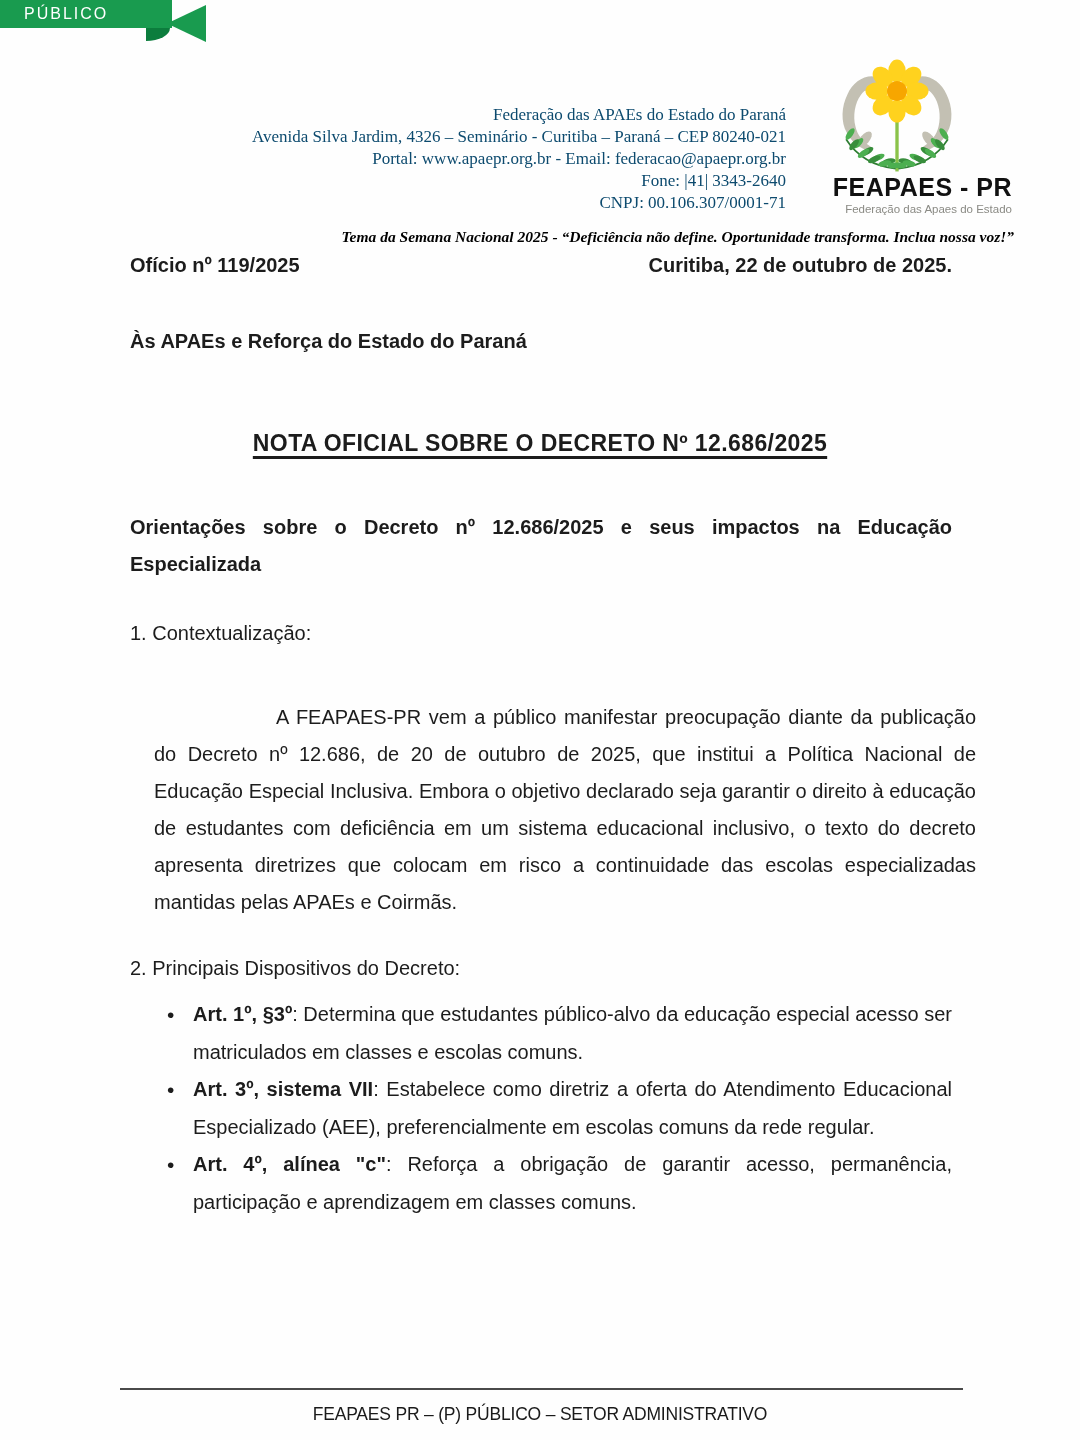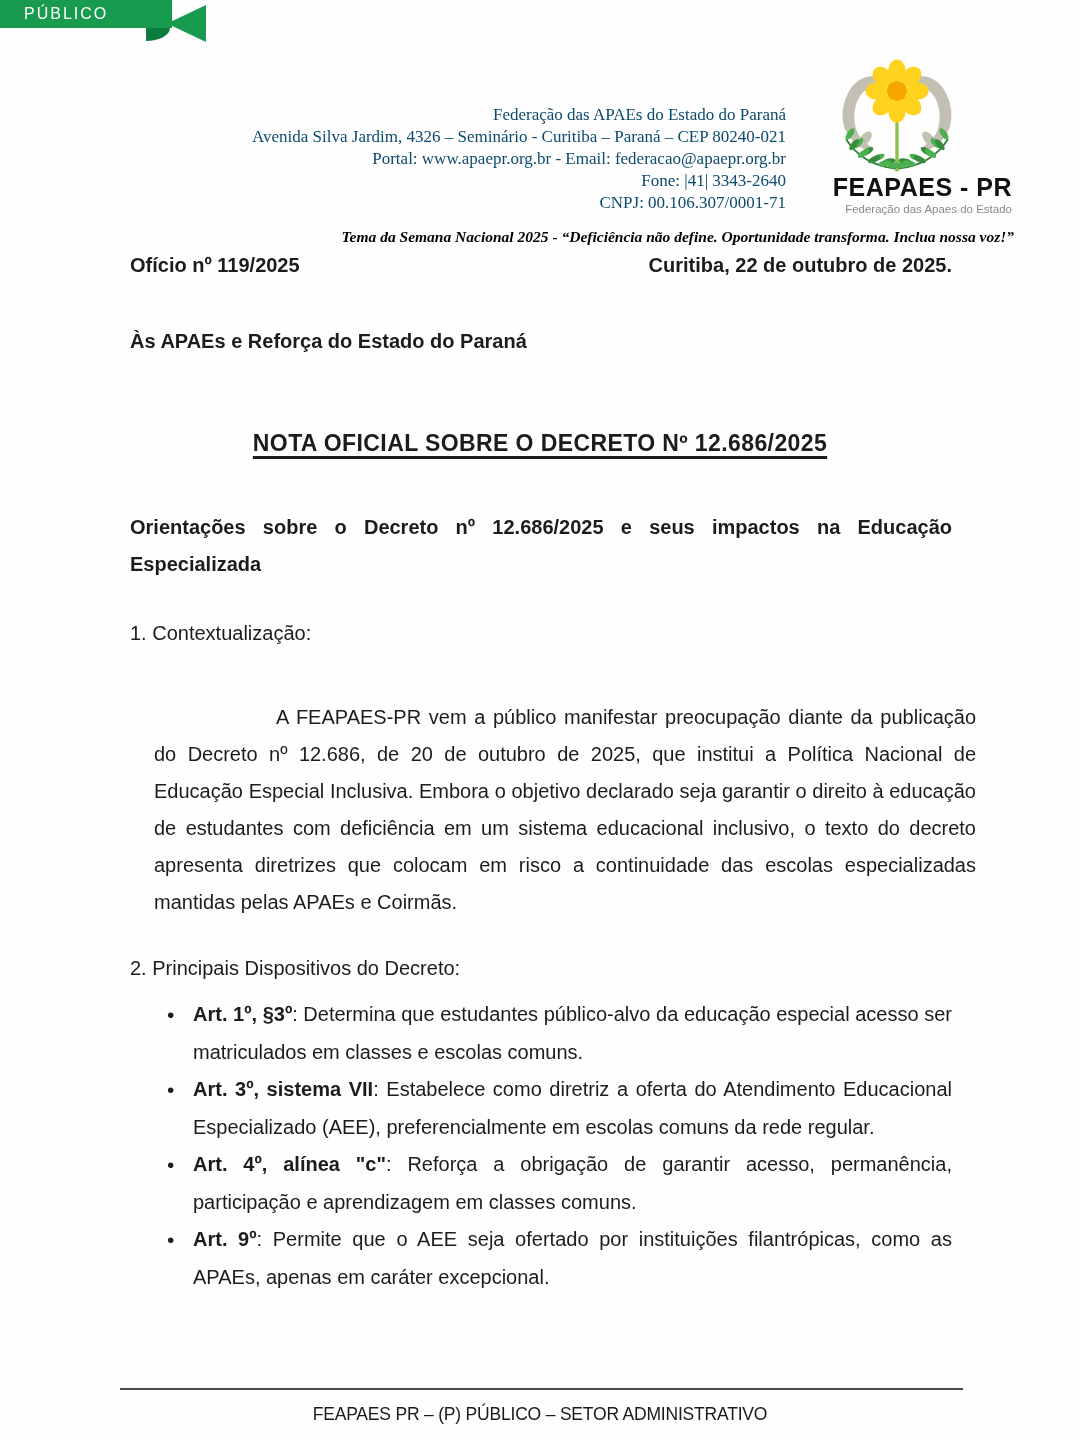--- a/index.html
+++ b/index.html
@@ -211,19 +211,18 @@
   <div class="doc-subtitle">Orientações sobre o Decreto nº 12.686/2025 e seus impactos na Educação Especializada</div>
 
   <div class="sec1-heading">1. Contextualização:</div>
   <div class="sec1-paragraph">A FEAPAES-PR vem a público manifestar preocupação diante da publicação do Decreto nº 12.686, de 20 de outubro de 2025, que institui a Política Nacional de Educação Especial Inclusiva. Embora o objetivo declarado seja garantir o direito à educação de estudantes com deficiência em um sistema educacional inclusivo, o texto do decreto apresenta diretrizes que colocam em risco a continuidade das escolas especializadas mantidas pelas APAEs e Coirmãs.</div>
 
   <div class="sec2-heading">2. Principais Dispositivos do Decreto:</div>
   <ul class="bullet-list">
     <li><span class="bullet-lead">Art. 1º, §3º</span><span>: Determina que estudantes público-alvo da educação especial acesso ser matriculados em classes e escolas comuns.</span></li>
     <li><span class="bullet-lead">Art. 3º, sistema VII</span><span>: Estabelece como diretriz a oferta do Atendimento Educacional Especializado (AEE), preferencialmente em escolas comuns da rede regular.</span></li>
     <li><span class="bullet-lead">Art. 4º, alínea "c"</span><span>: Reforça a obrigação de garantir acesso, permanência, participação e aprendizagem em classes comuns.</span></li>
-    <li><span class="bullet-lead">Art. 9º</span><span>: Permite que o AEE seja ofertado por instituições filantrópicas, como as APAEs, apenas em caráter excepcional.</span></li>
   </ul>
 
   <div class="footer-rule"></div>
   <div class="footer-text">FEAPAES PR – (P) PÚBLICO – SETOR ADMINISTRATIVO</div>
 
 </div>
 
 </body></html>

